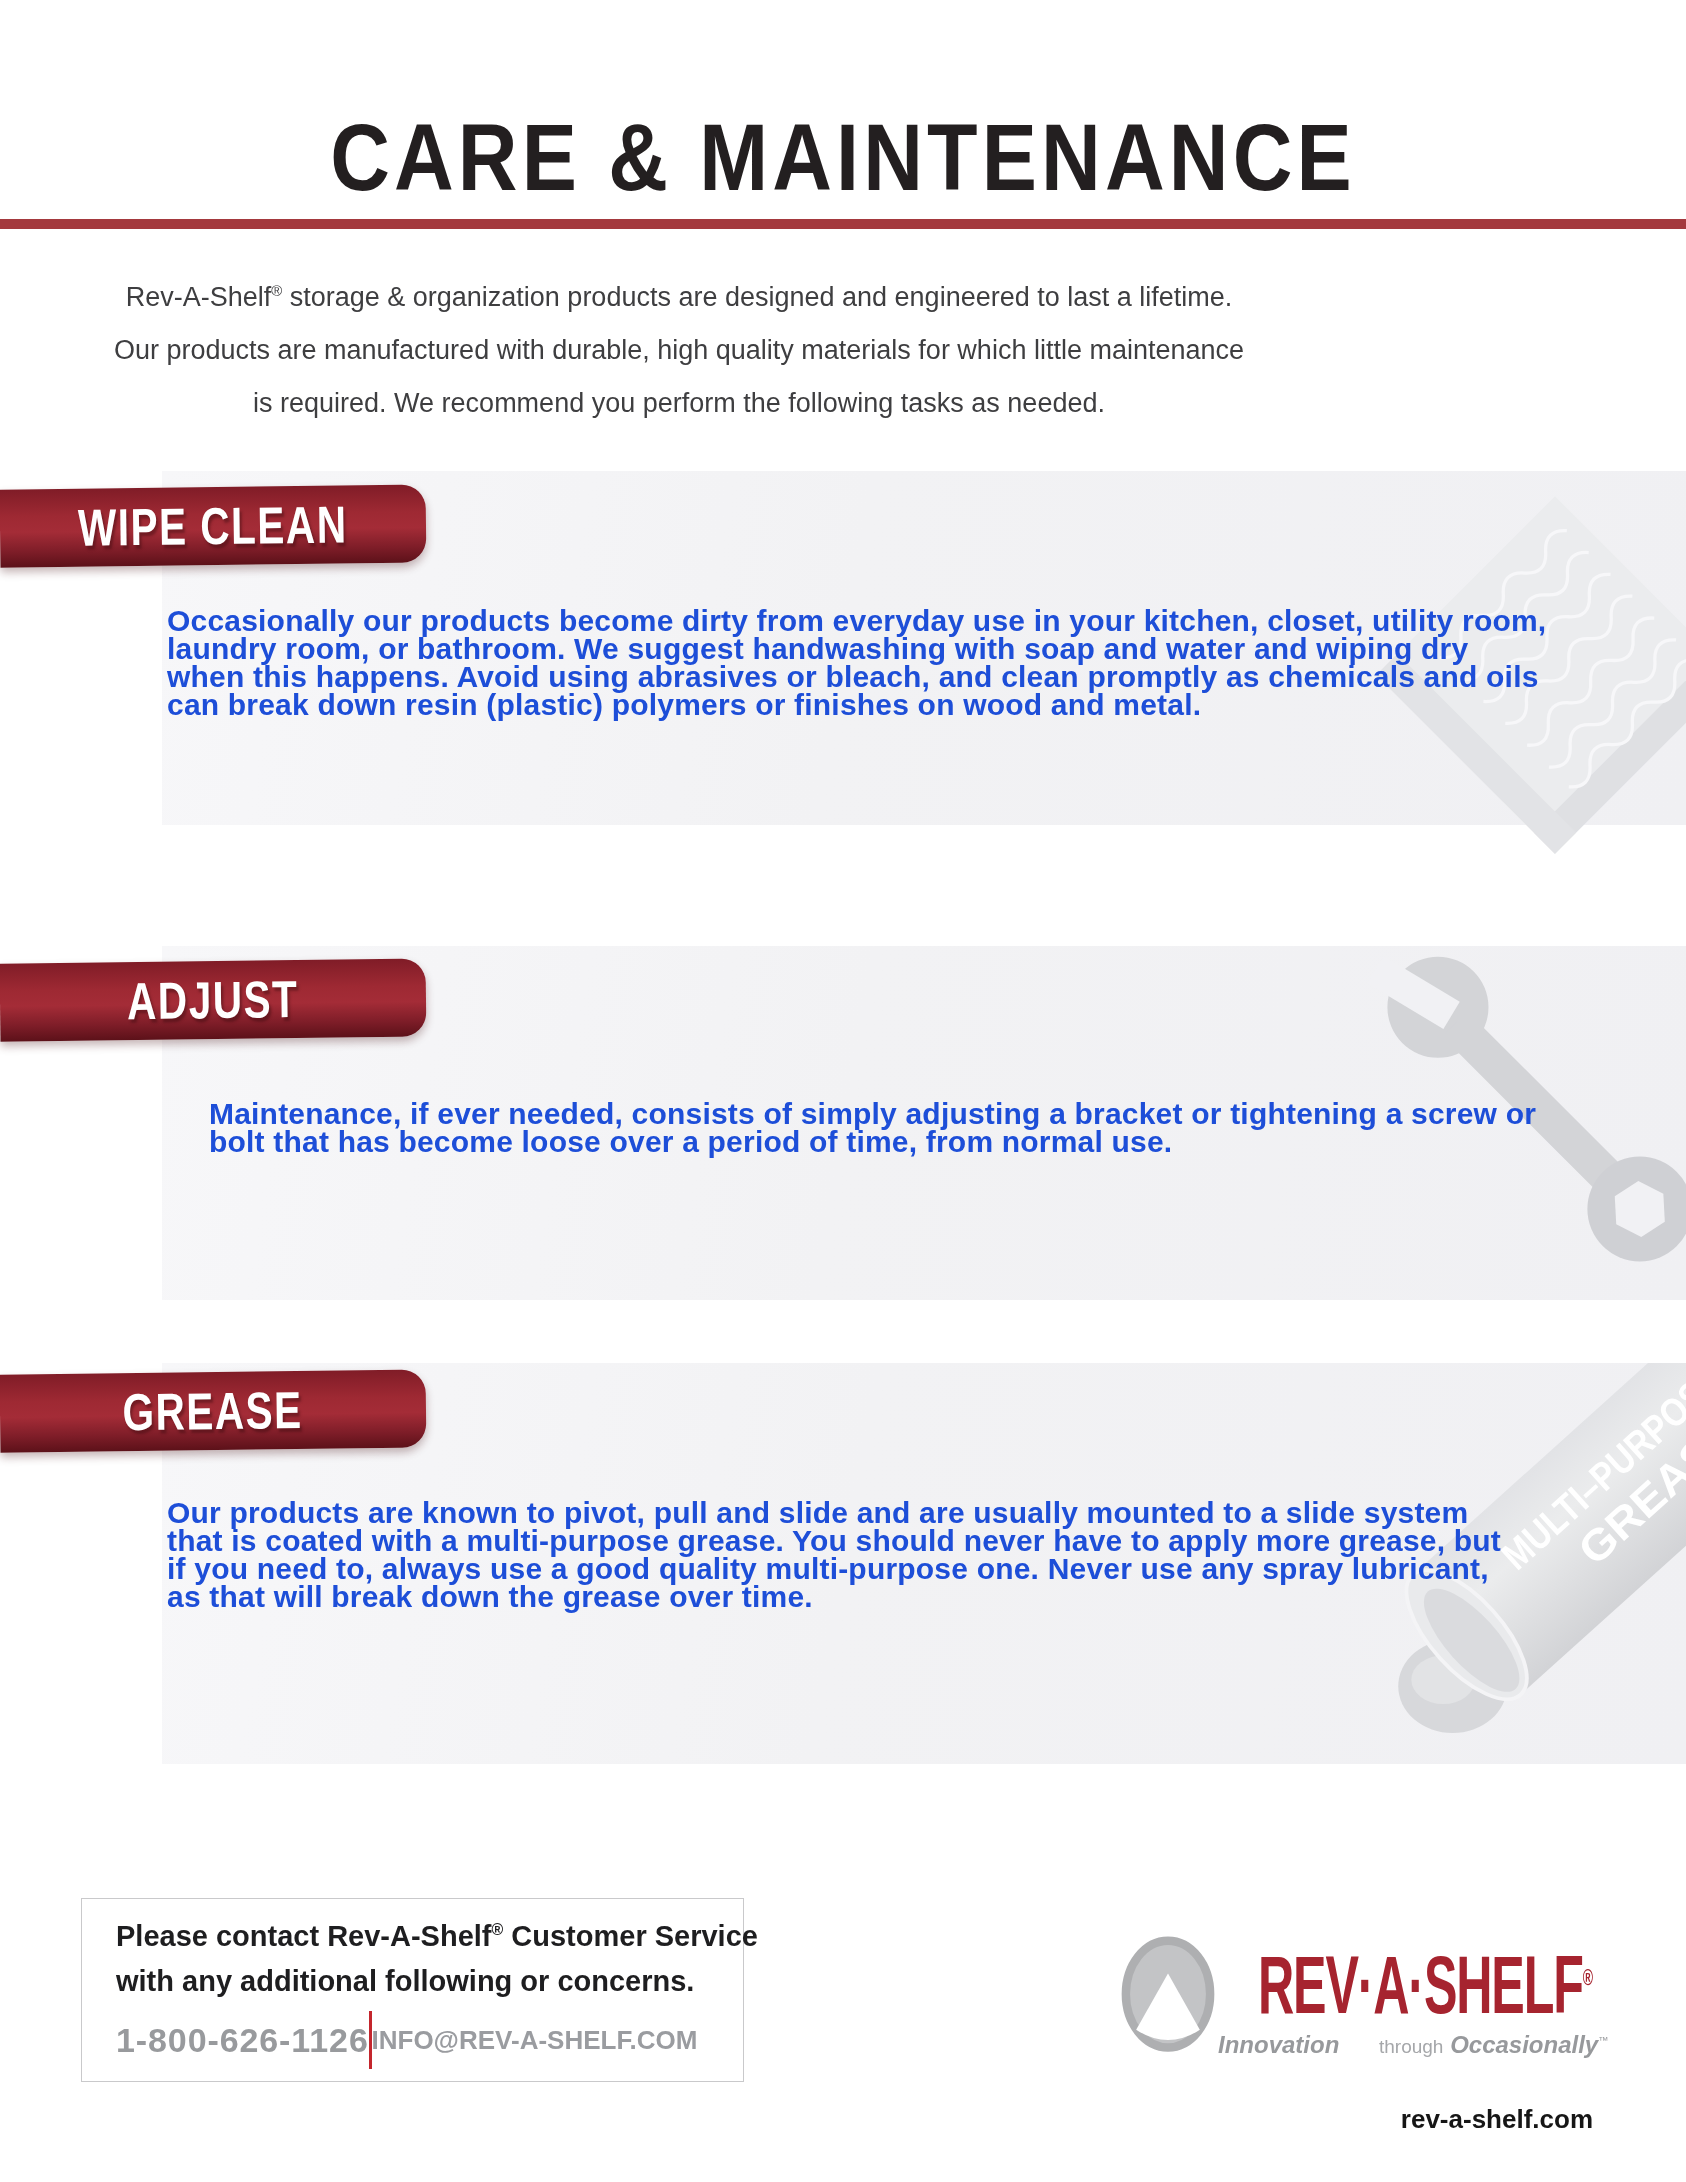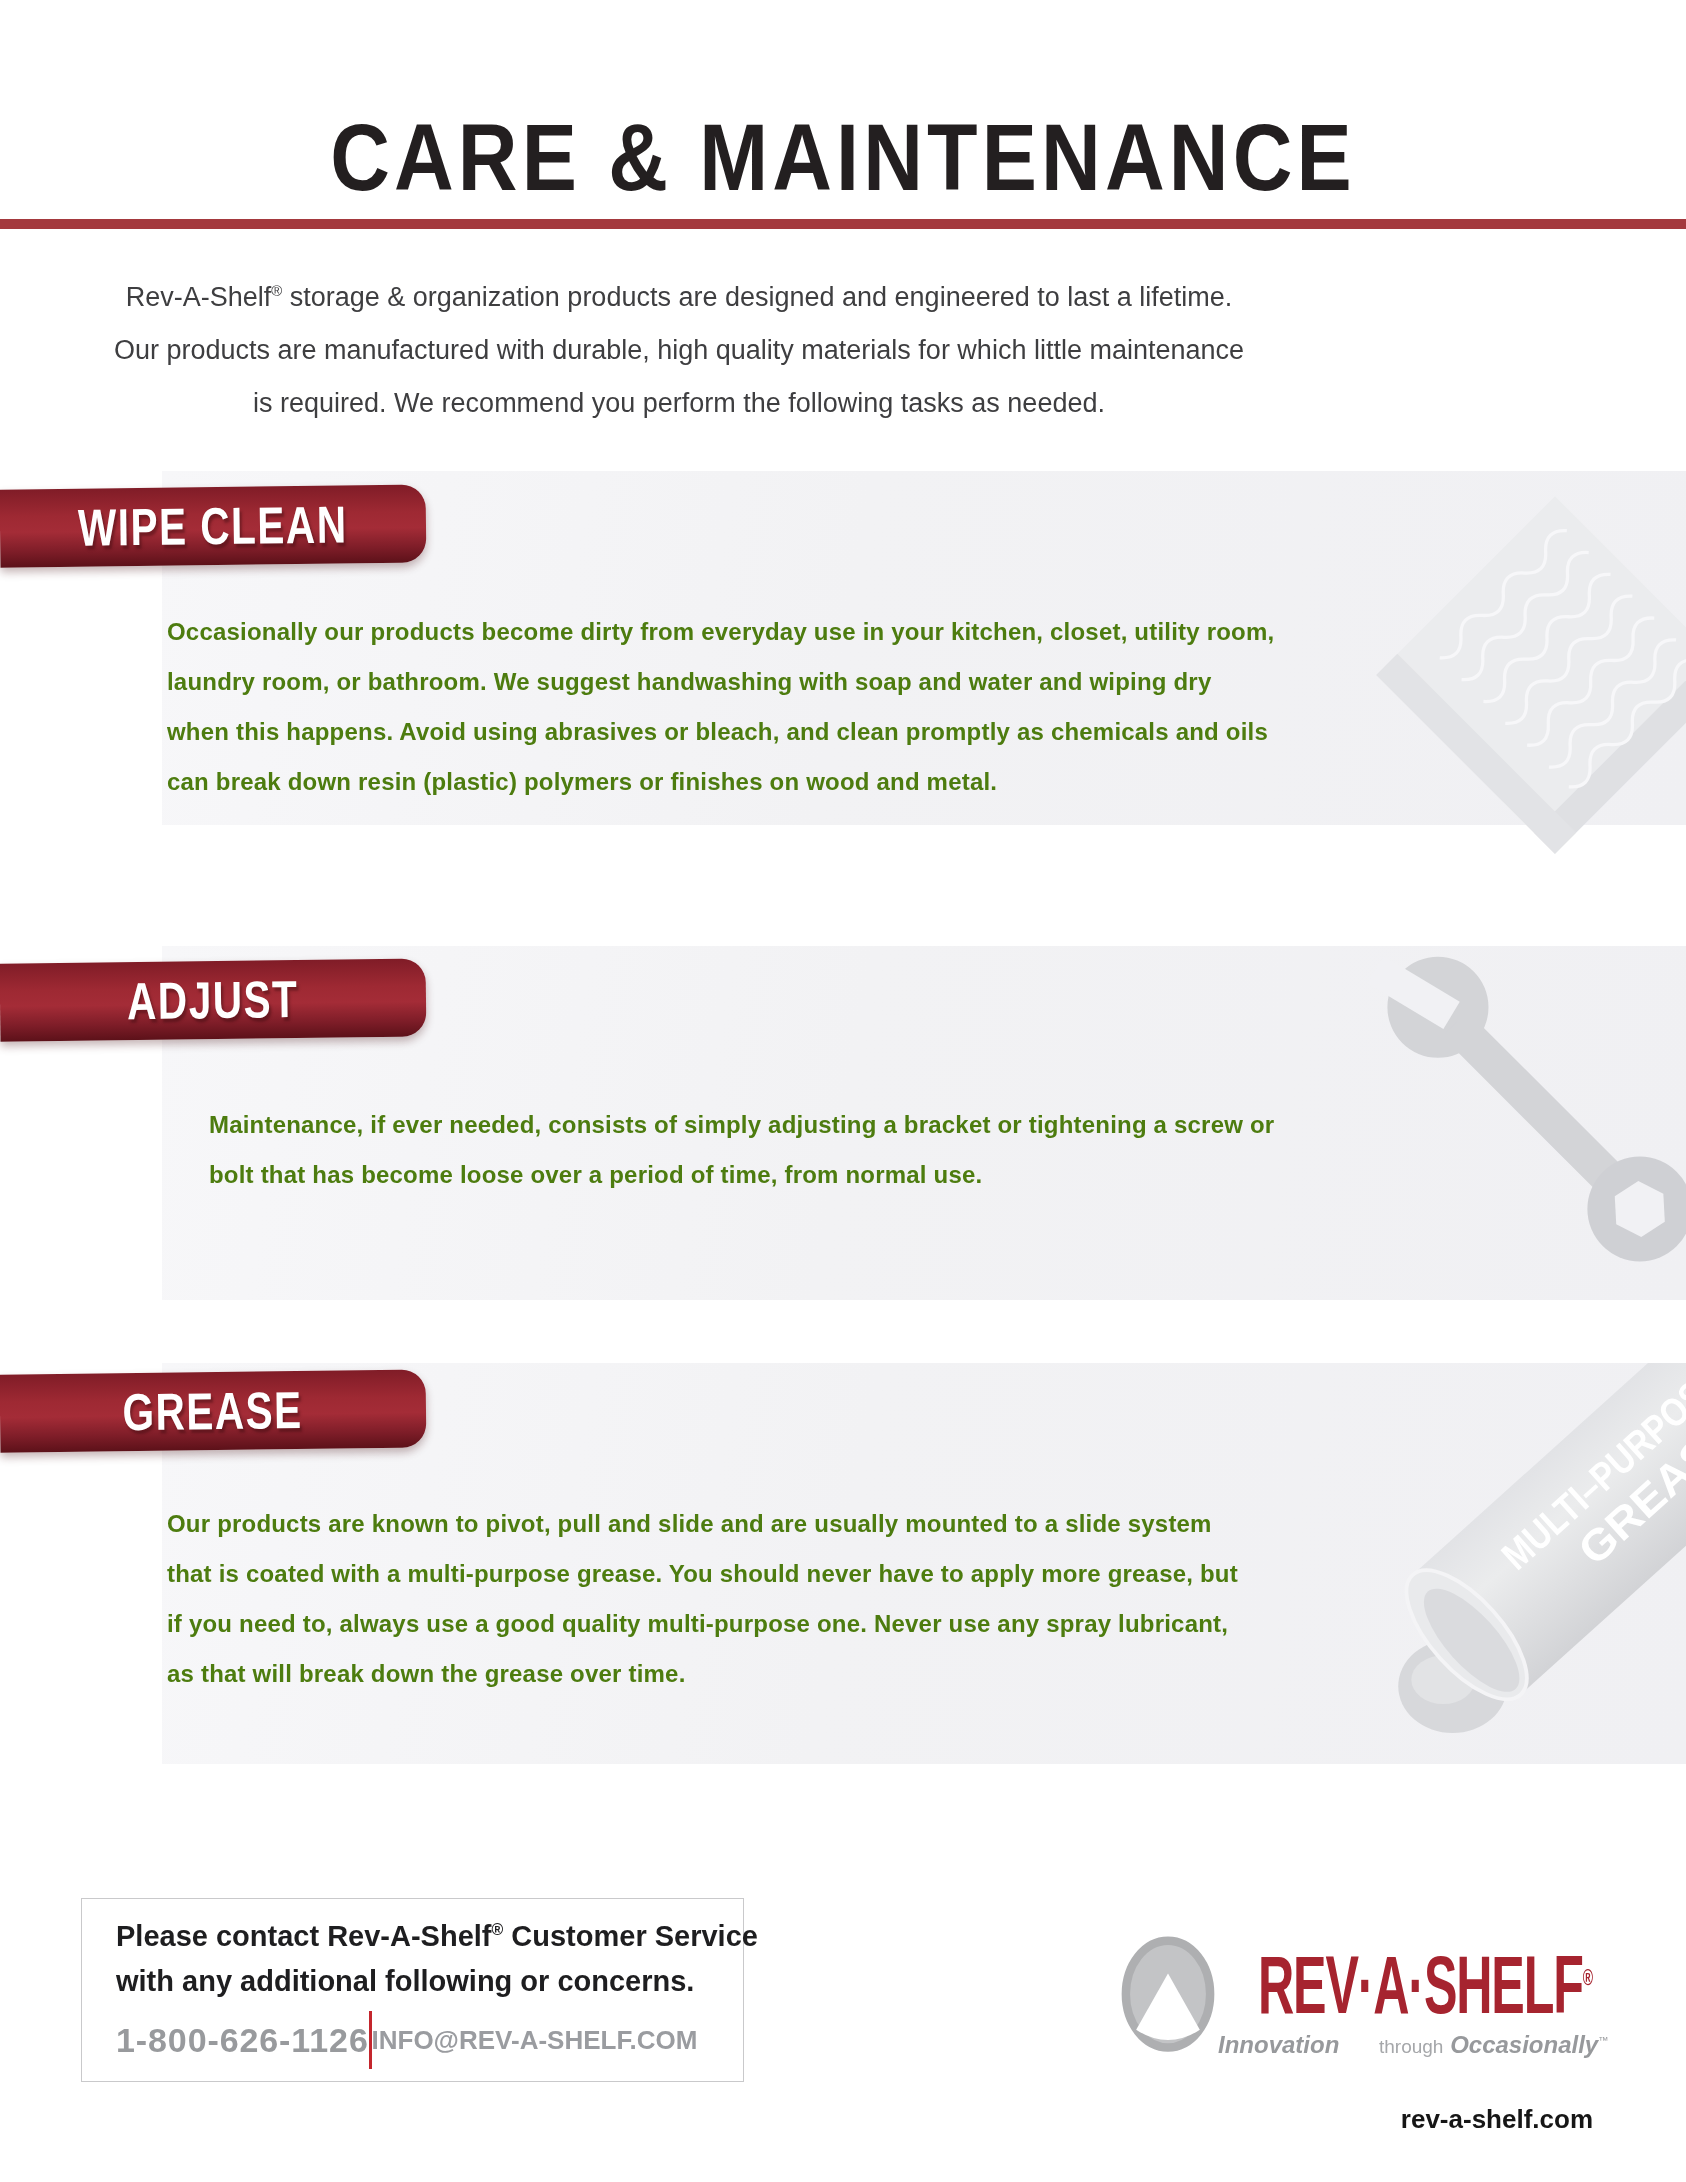--- a/index.html
+++ b/index.html
@@ -36,22 +36,22 @@
   }
   .banner.s1{top:489px;}
   .banner.s2{top:963px;}
   .banner.s3{top:1374px;}
   .banner .label{
     font-size:52px;font-weight:bold;color:#ffffff;letter-spacing:1.9px;
     transform:scaleX(0.78);white-space:nowrap;
     text-shadow:2.8px 3.7px 2.8px rgba(60,10,16,0.45);
   }
   .body-text{
-    position:absolute;left:167px;font-size:24px;font-weight:bold;
-    line-height:50px;color:#4d7c0f;white-space:pre;letter-spacing:0.2px;
+    position:absolute;left:167px;font-size:30px;font-weight:bold;
+    line-height:28px;color:#1d4ed8;white-space:pre;letter-spacing:0.2px;
   }
   .body-text.s1{top:607px;}
   .body-text.s2{top:1100px;margin-left:42px;}
   .body-text.s3{top:1499px;}
   .art{position:absolute;}
   .art.s1{left:1363px;top:483px;}
   .art.s2{left:1349px;top:937px;}
   .art.s3{left:1340px;top:1363px;}
   
   .contact-box{

